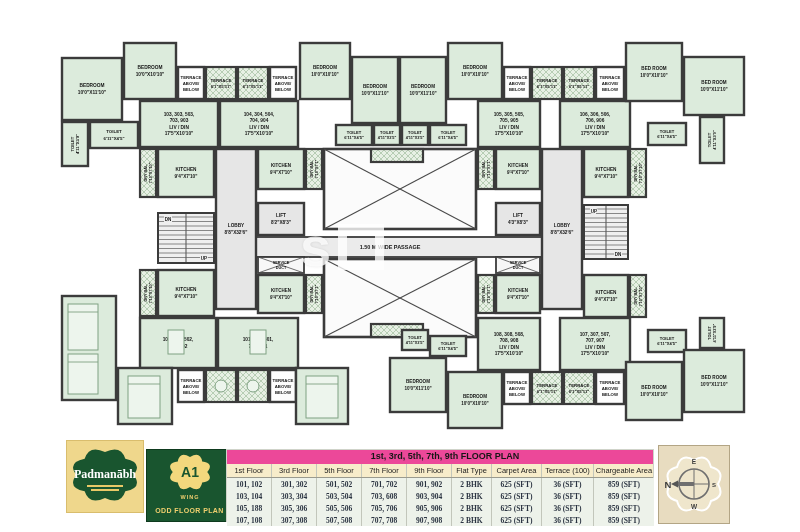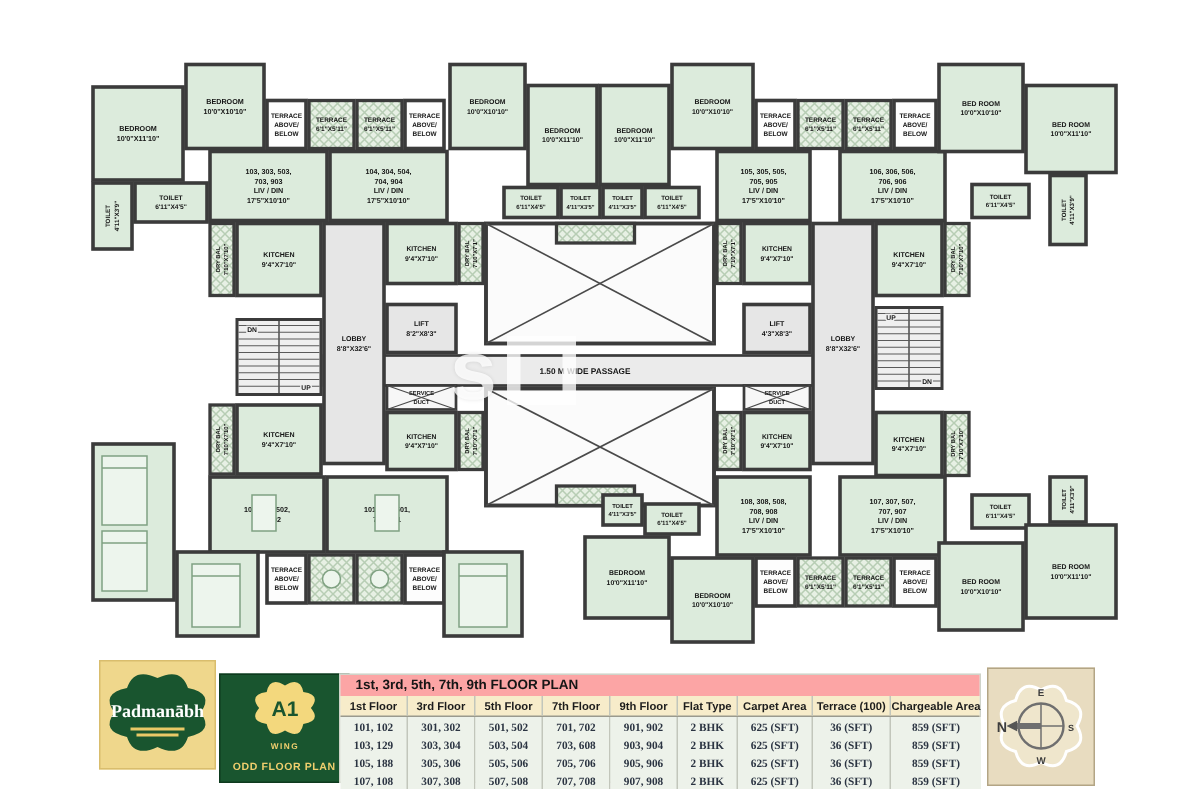--- a/index.html
+++ b/index.html
@@ -31,25 +31,25 @@
     margin:0 5px;box-sizing:content-box;}
   
   .footer{position:absolute;left:0;top:440px;width:800px;height:92px;background:#fff;}
   .brand-card{position:absolute;left:66px;top:0;width:78px;height:73px;background:#efd78c;
     border:1px solid #d9bd6d;box-sizing:border-box;display:flex;align-items:center;justify-content:center;}
   .wing-card{position:absolute;left:146px;top:9px;width:87px;height:73px;background:#19552f;
     border:1px solid #0e3a1e;box-sizing:border-box;text-align:center;}
   .wing-card .plan-type{color:#f0cf6e;font-size:7px;font-weight:bold;letter-spacing:.4px;margin-top:1px;}
   .table-card{position:absolute;left:226px;top:9px;width:428px;height:73px;border:1px solid #cfd3c9;
     box-sizing:border-box;background:#edf2ea;}
-  .t-title{height:14px;background:#fca5a5;color:#161616;font-size:9px;font-weight:bold;
-    padding:1px 0 0 10px;box-sizing:border-box;}
+  .t-title{height:14px;background:#ec4899;color:#161616;font-size:9px;font-weight:bold;
+    padding:1px 0 0 10px;box-sizing:border-box;text-align:center;}
   .t-grid{display:grid;grid-template-columns:45px 45px 45px 45px 45px 40px 50px 52px 60px;}
   .t-head{background:#f7ecca;border-bottom:1px solid #9a9a8e;}
-  .t-hcell{font-size:7.5px;font-weight:bold;color:#1c1c1c;text-align:center;padding:2px 0;
+  .t-hcell{font-size:7.5px;font-weight:normal;color:#1c1c1c;text-align:center;padding:2px 0;
     border-right:1px solid #c2c6bb;}
   .t-cell{font-size:7.5px;font-weight:bold;color:#2b3442;text-align:center;padding:1.5px 0;
     border-right:1px solid #c2c6bb;background:#edf2ea;font-family:Liberation Serif, serif;}
   .t-hcell:last-child,.t-cell:last-child{border-right:none;}
   .compass-card{position:absolute;left:658px;top:5px;width:72px;height:79px;background:#e8dcc0;
     border:1.5px solid #b3a585;box-sizing:border-box;}
   .compass-rosette{fill:#efe6cc;stroke:#ffffff;stroke-width:2;}
   .compass-circle{fill:none;stroke:#6f6f6f;stroke-width:1.6;}
   .compass-line{stroke:#6f6f6f;stroke-width:1;}
   .compass-letter{fill:#3d3d3d;font-weight:bold;font-family:"Liberation Sans",sans-serif;}
@@ -484,21 +484,21 @@
             <div class="t-cell">301, 302</div>
             <div class="t-cell">501, 502</div>
             <div class="t-cell">701, 702</div>
             <div class="t-cell">901, 902</div>
             <div class="t-cell">2 BHK</div>
             <div class="t-cell">625 (SFT)</div>
             <div class="t-cell">36 (SFT)</div>
             <div class="t-cell">859 (SFT)</div>
           </div>
           <div class="t-grid">
-            <div class="t-cell">103, 129</div>
+            <div class="t-cell">103, 104</div>
             <div class="t-cell">303, 304</div>
             <div class="t-cell">503, 504</div>
             <div class="t-cell">703, 608</div>
             <div class="t-cell">903, 904</div>
             <div class="t-cell">2 BHK</div>
             <div class="t-cell">625 (SFT)</div>
             <div class="t-cell">36 (SFT)</div>
             <div class="t-cell">859 (SFT)</div>
           </div>
           <div class="t-grid">

